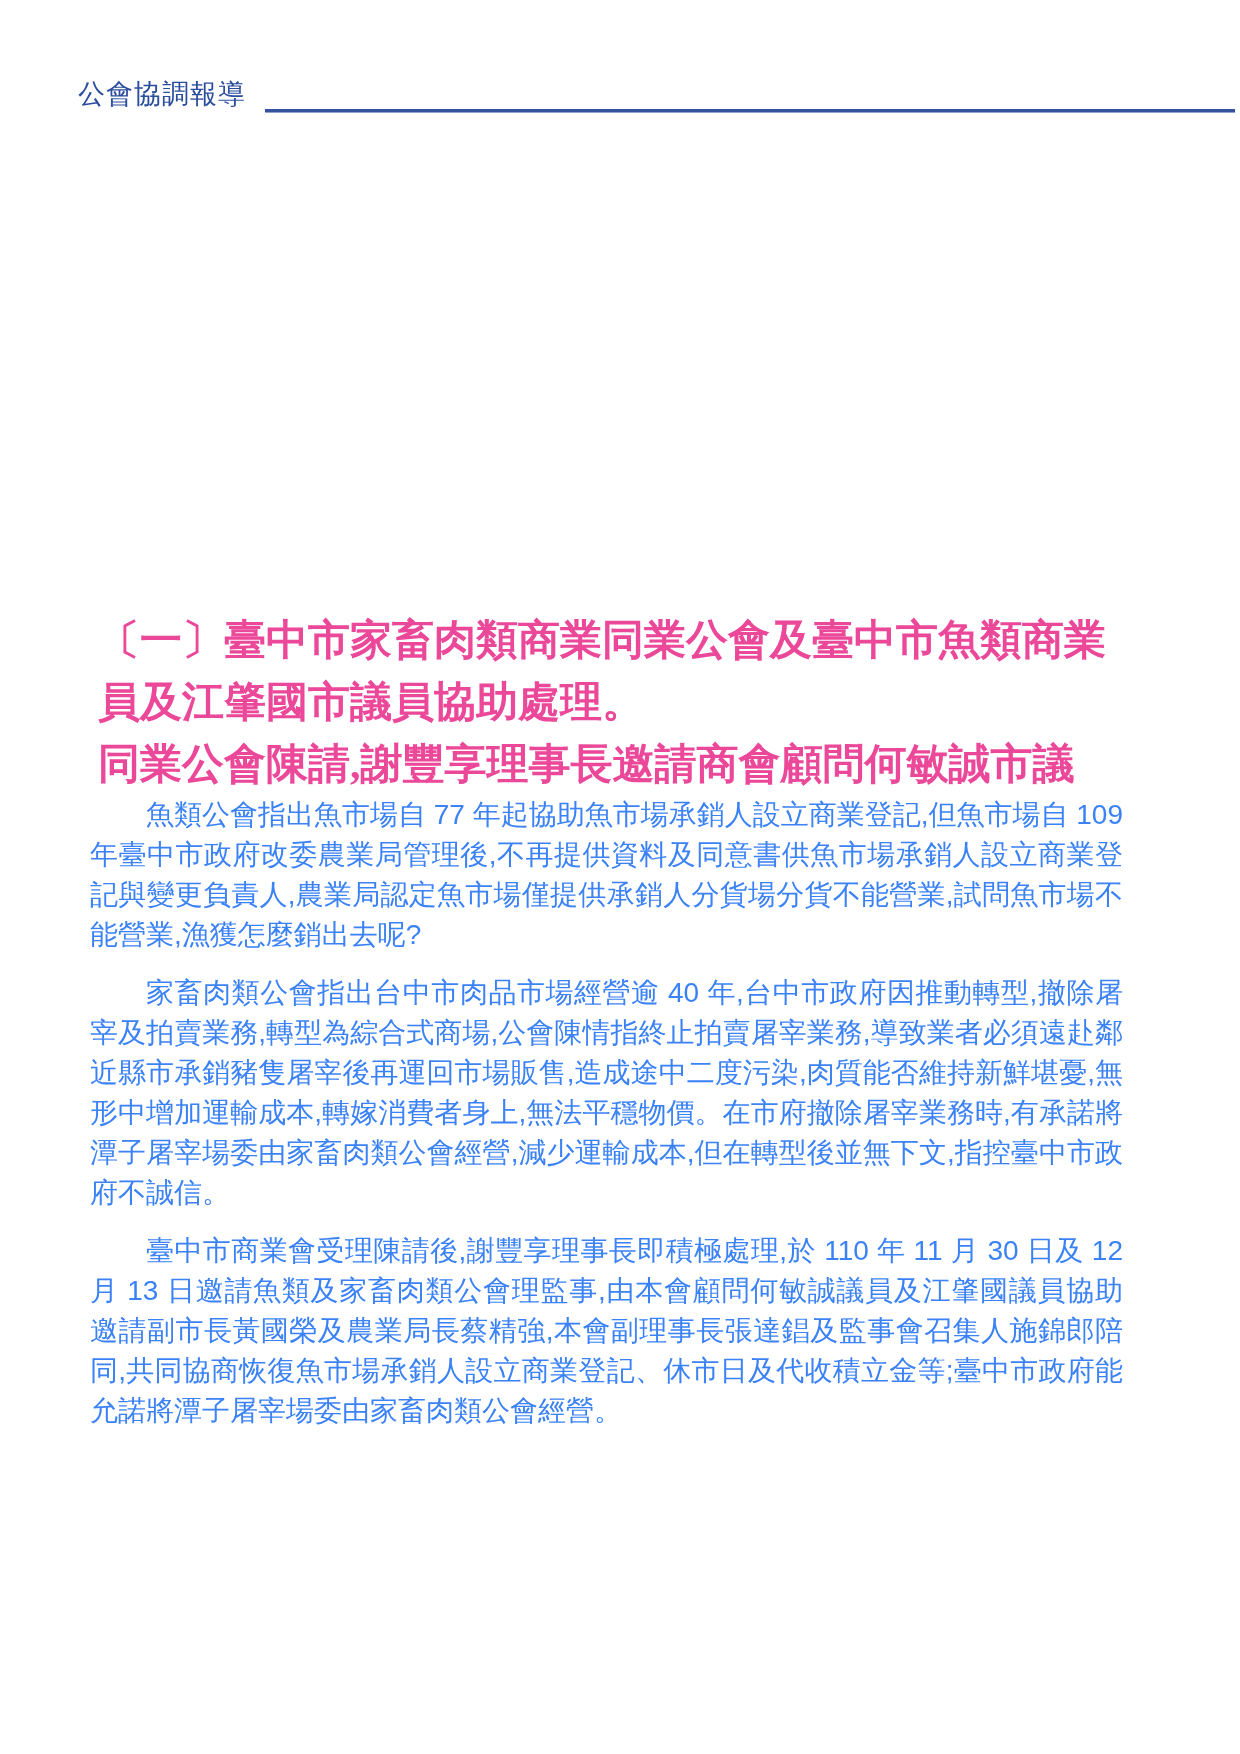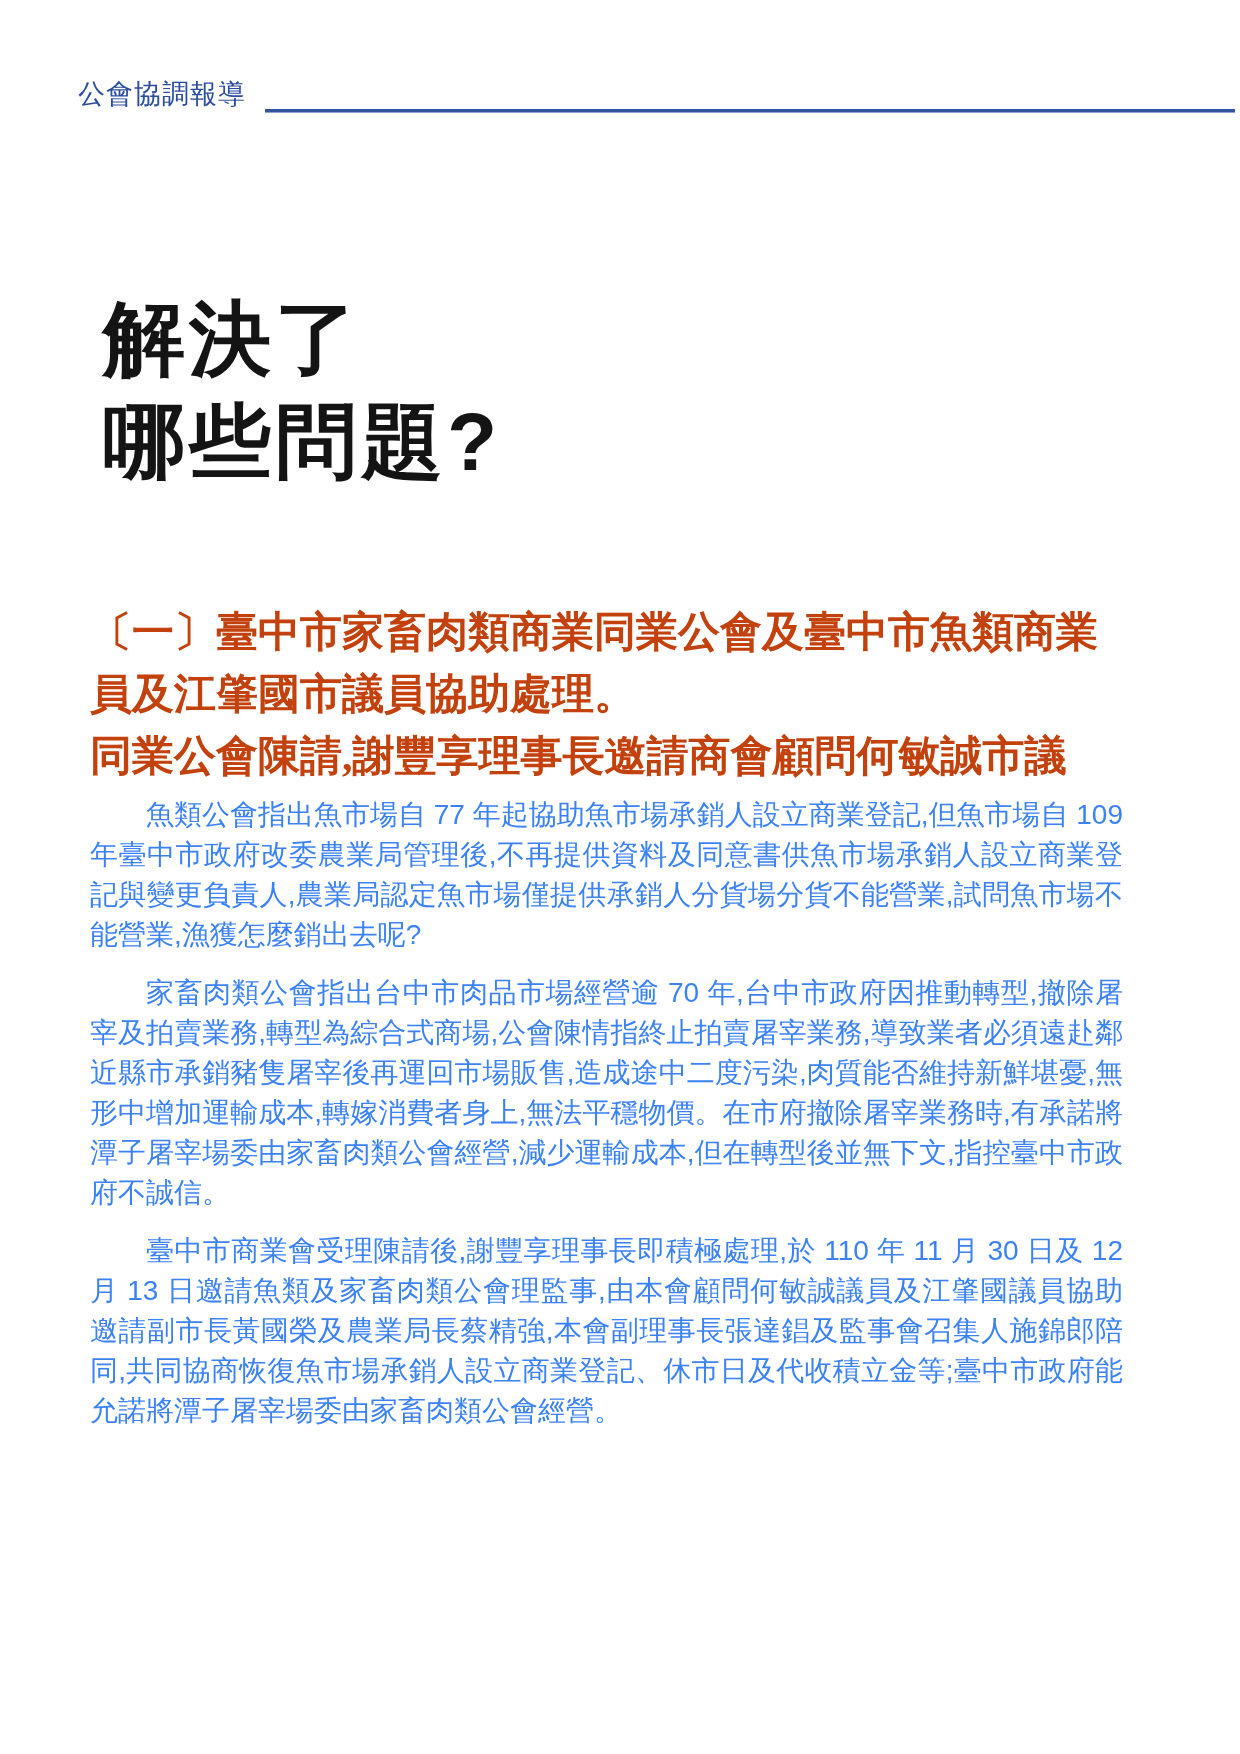--- a/index.html
+++ b/index.html
@@ -50,25 +50,25 @@
     color: #141414;
     font-family: "Liberation Sans", sans-serif;
   }
 
   
   .subheading {
     position: absolute;
     left: 90px;
     top: 601px;
     width: 1046px;
-    margin: 0;
+    margin: 8px;
     font-size: 42px;
     line-height: 62px;
     font-weight: 700;
-    color: #c2410c;
+    color: #ec4899;
     font-family: "Liberation Serif", serif;
   }
   .subheading .sub-line {
     white-space: nowrap;
   }
 
   
   .body-text {
     position: absolute;
     left: 90px;
@@ -98,32 +98,28 @@
   }
 </style>
 </head>
 <body>
 
 <div class="page">
 
   <div class="running-header-label">公會協調報導</div>
   <div class="running-header-rule"></div>
 
-  <h1 class="main-title">
-    <span>解決了</span><br>
-    <span>哪些問題?</span>
-  </h1>
 
   <h2 class="subheading">
     <div class="sub-line">〔一〕臺中市家畜肉類商業同業公會及臺中市魚類商業</div>
     <div class="sub-line">員及江肇國市議員協助處理。</div>
     <div class="sub-line">同業公會陳請,謝豐享理事長邀請商會顧問何敏誠市議</div>
   </h2>
 
   <div class="body-text">
     <p>魚類公會指出魚市場自 77 年起協助魚市場承銷人設立商業登記,但魚市場自 109 年臺中市政府改委農業局管理後,不再提供資料及同意書供魚市場承銷人設立商業登記與變更負責人,農業局認定魚市場僅提供承銷人分貨場分貨不能營業,試問魚市場不能營業,漁獲怎麼銷出去呢?</p>
-    <p>家畜肉類公會指出台中市肉品市場經營逾 70 年,台中市政府因推動轉型,撤除屠宰及拍賣業務,轉型為綜合式商場,公會陳情指終止拍賣屠宰業務,導致業者必須遠赴鄰近縣市承銷豬隻屠宰後再運回市場販售,造成途中二度污染,肉質能否維持新鮮堪憂,無形中增加運輸成本,轉嫁消費者身上,無法平穩物價。在市府撤除屠宰業務時,有承諾將潭子屠宰場委由家畜肉類公會經營,減少運輸成本,但在轉型後並無下文,指控臺中市政府不誠信。</p>
+    <p>家畜肉類公會指出台中市肉品市場經營逾 40 年,台中市政府因推動轉型,撤除屠宰及拍賣業務,轉型為綜合式商場,公會陳情指終止拍賣屠宰業務,導致業者必須遠赴鄰近縣市承銷豬隻屠宰後再運回市場販售,造成途中二度污染,肉質能否維持新鮮堪憂,無形中增加運輸成本,轉嫁消費者身上,無法平穩物價。在市府撤除屠宰業務時,有承諾將潭子屠宰場委由家畜肉類公會經營,減少運輸成本,但在轉型後並無下文,指控臺中市政府不誠信。</p>
     <p>臺中市商業會受理陳請後,謝豐享理事長即積極處理,於 110 年 11 月 30 日及 12 月 13 日邀請魚類及家畜肉類公會理監事,由本會顧問何敏誠議員及江肇國議員協助邀請副市長黃國榮及農業局長蔡精強,本會副理事長張達錩及監事會召集人施錦郎陪同,共同協商恢復魚市場承銷人設立商業登記、休市日及代收積立金等;臺中市政府能允諾將潭子屠宰場委由家畜肉類公會經營。</p>
   </div>
 
   <div class="page-number">46</div>
 
 </div>
 
 </body></html>

